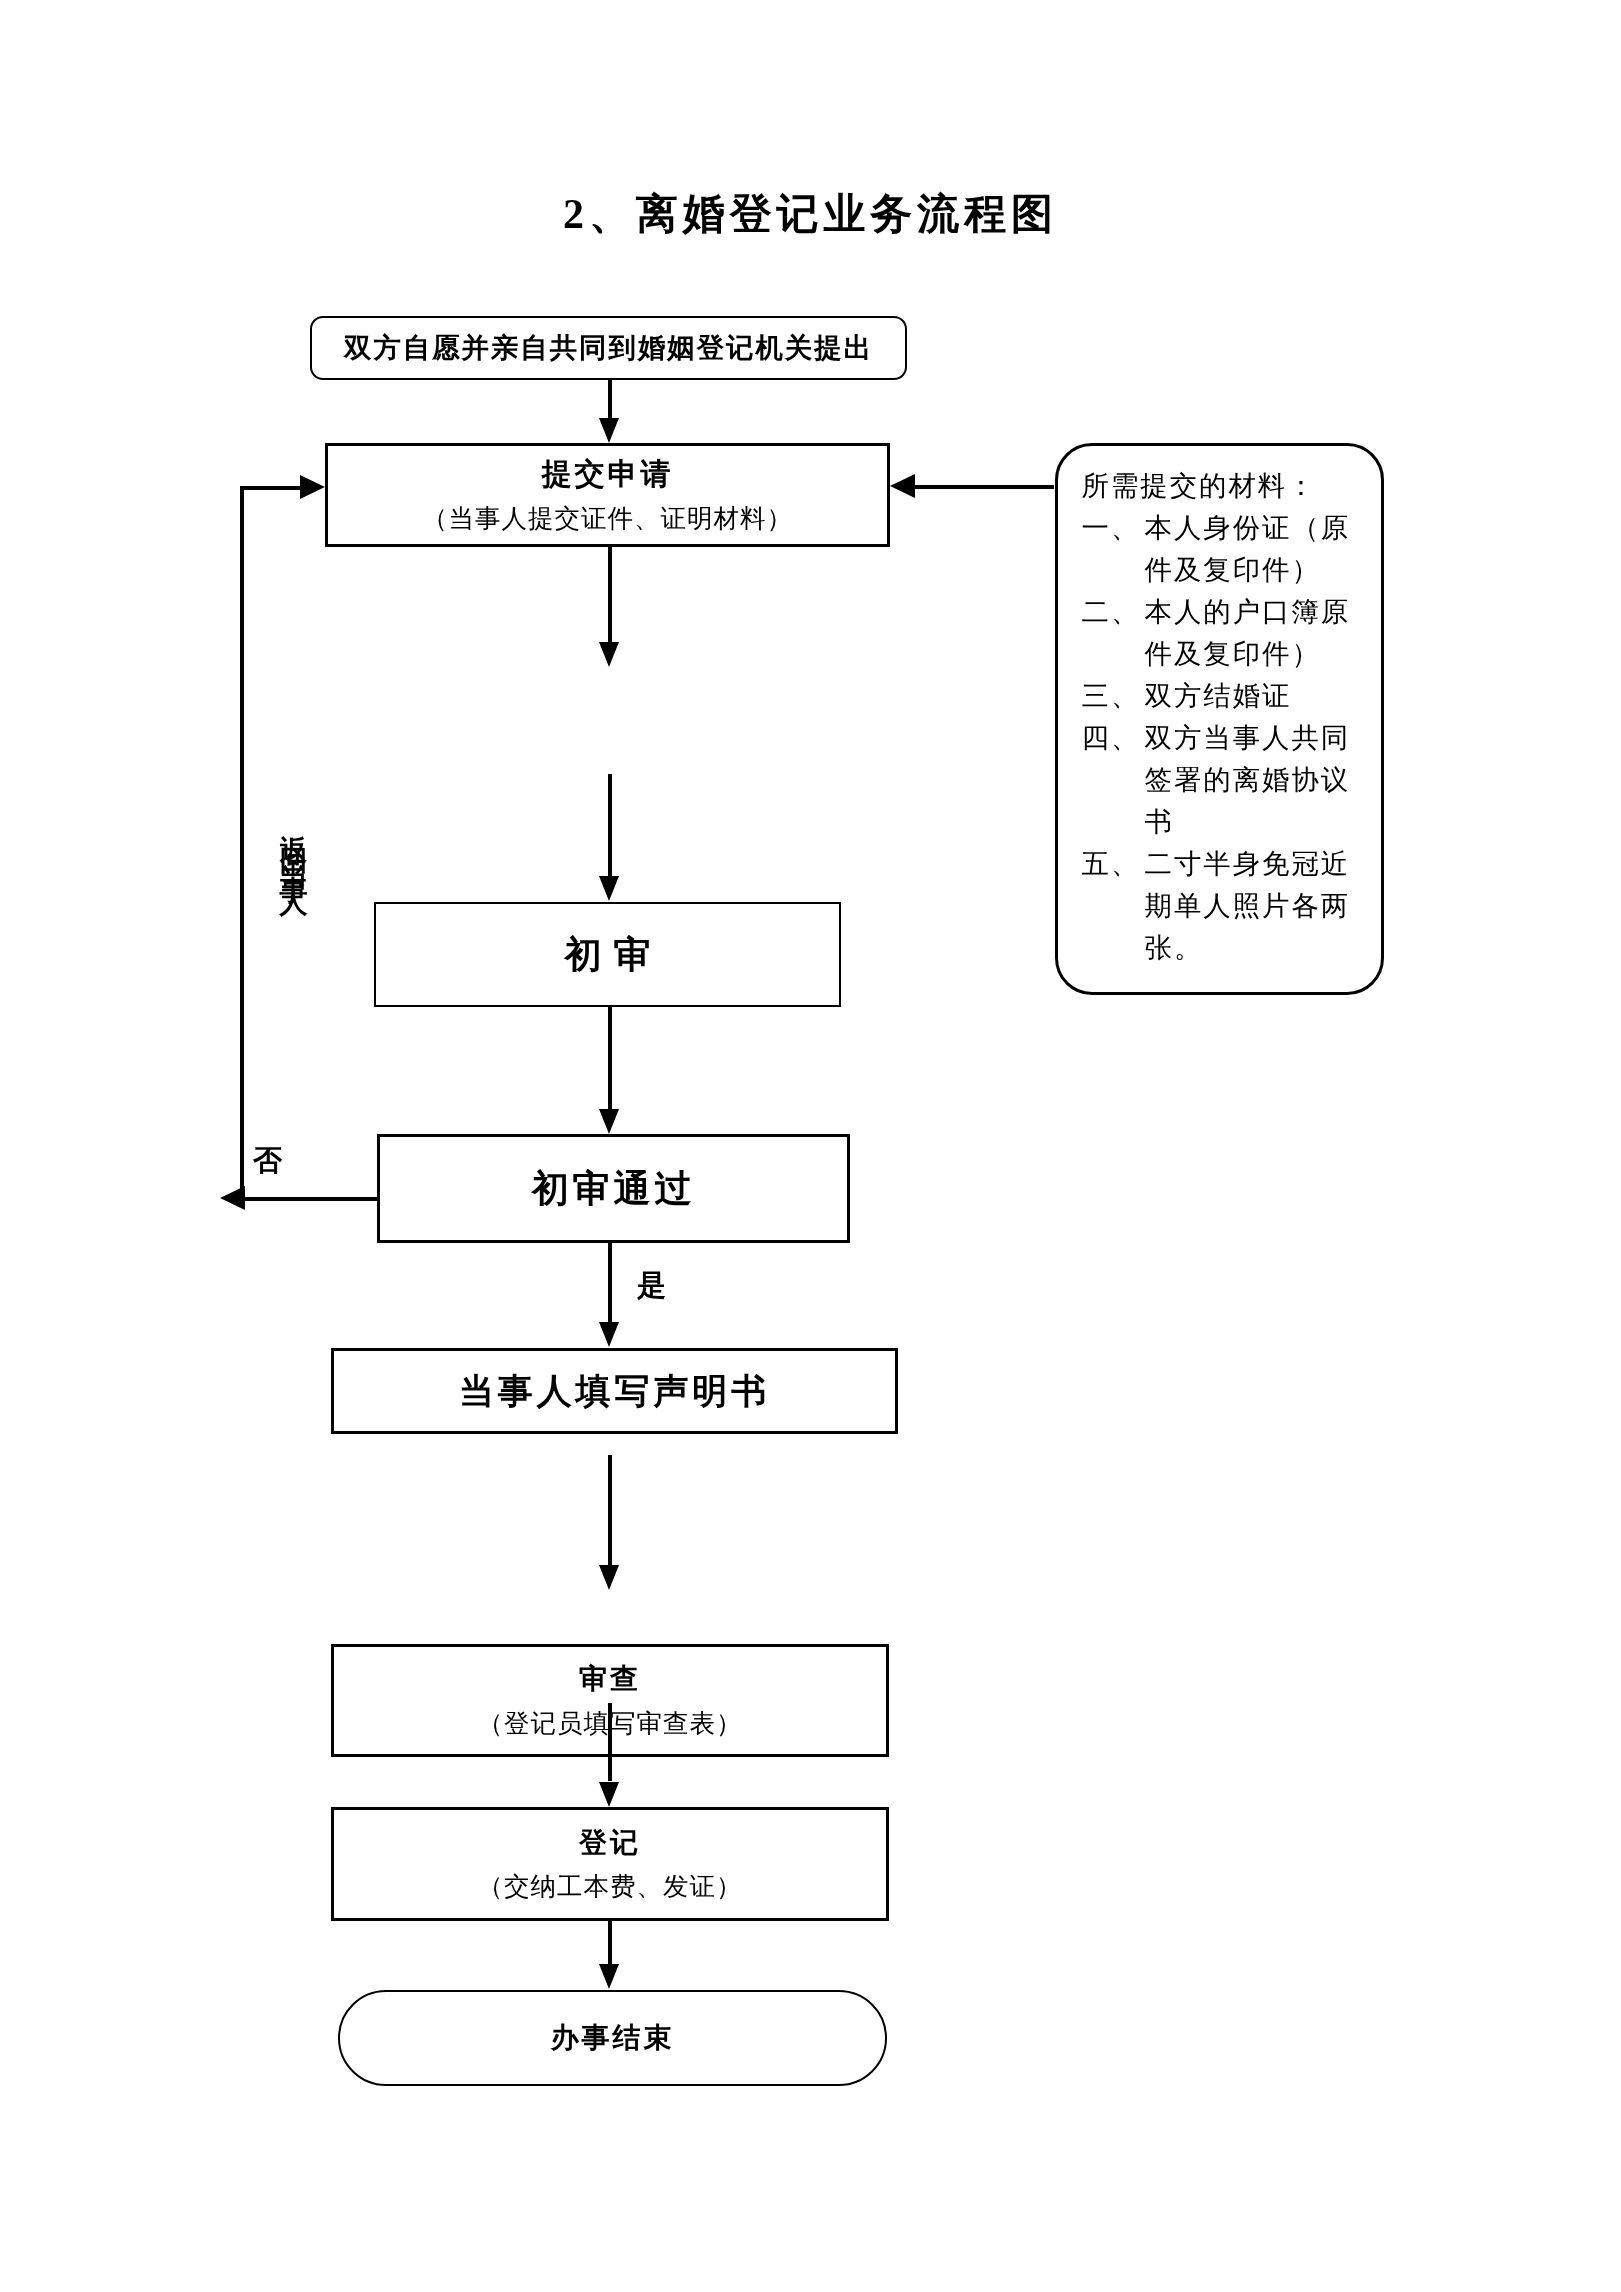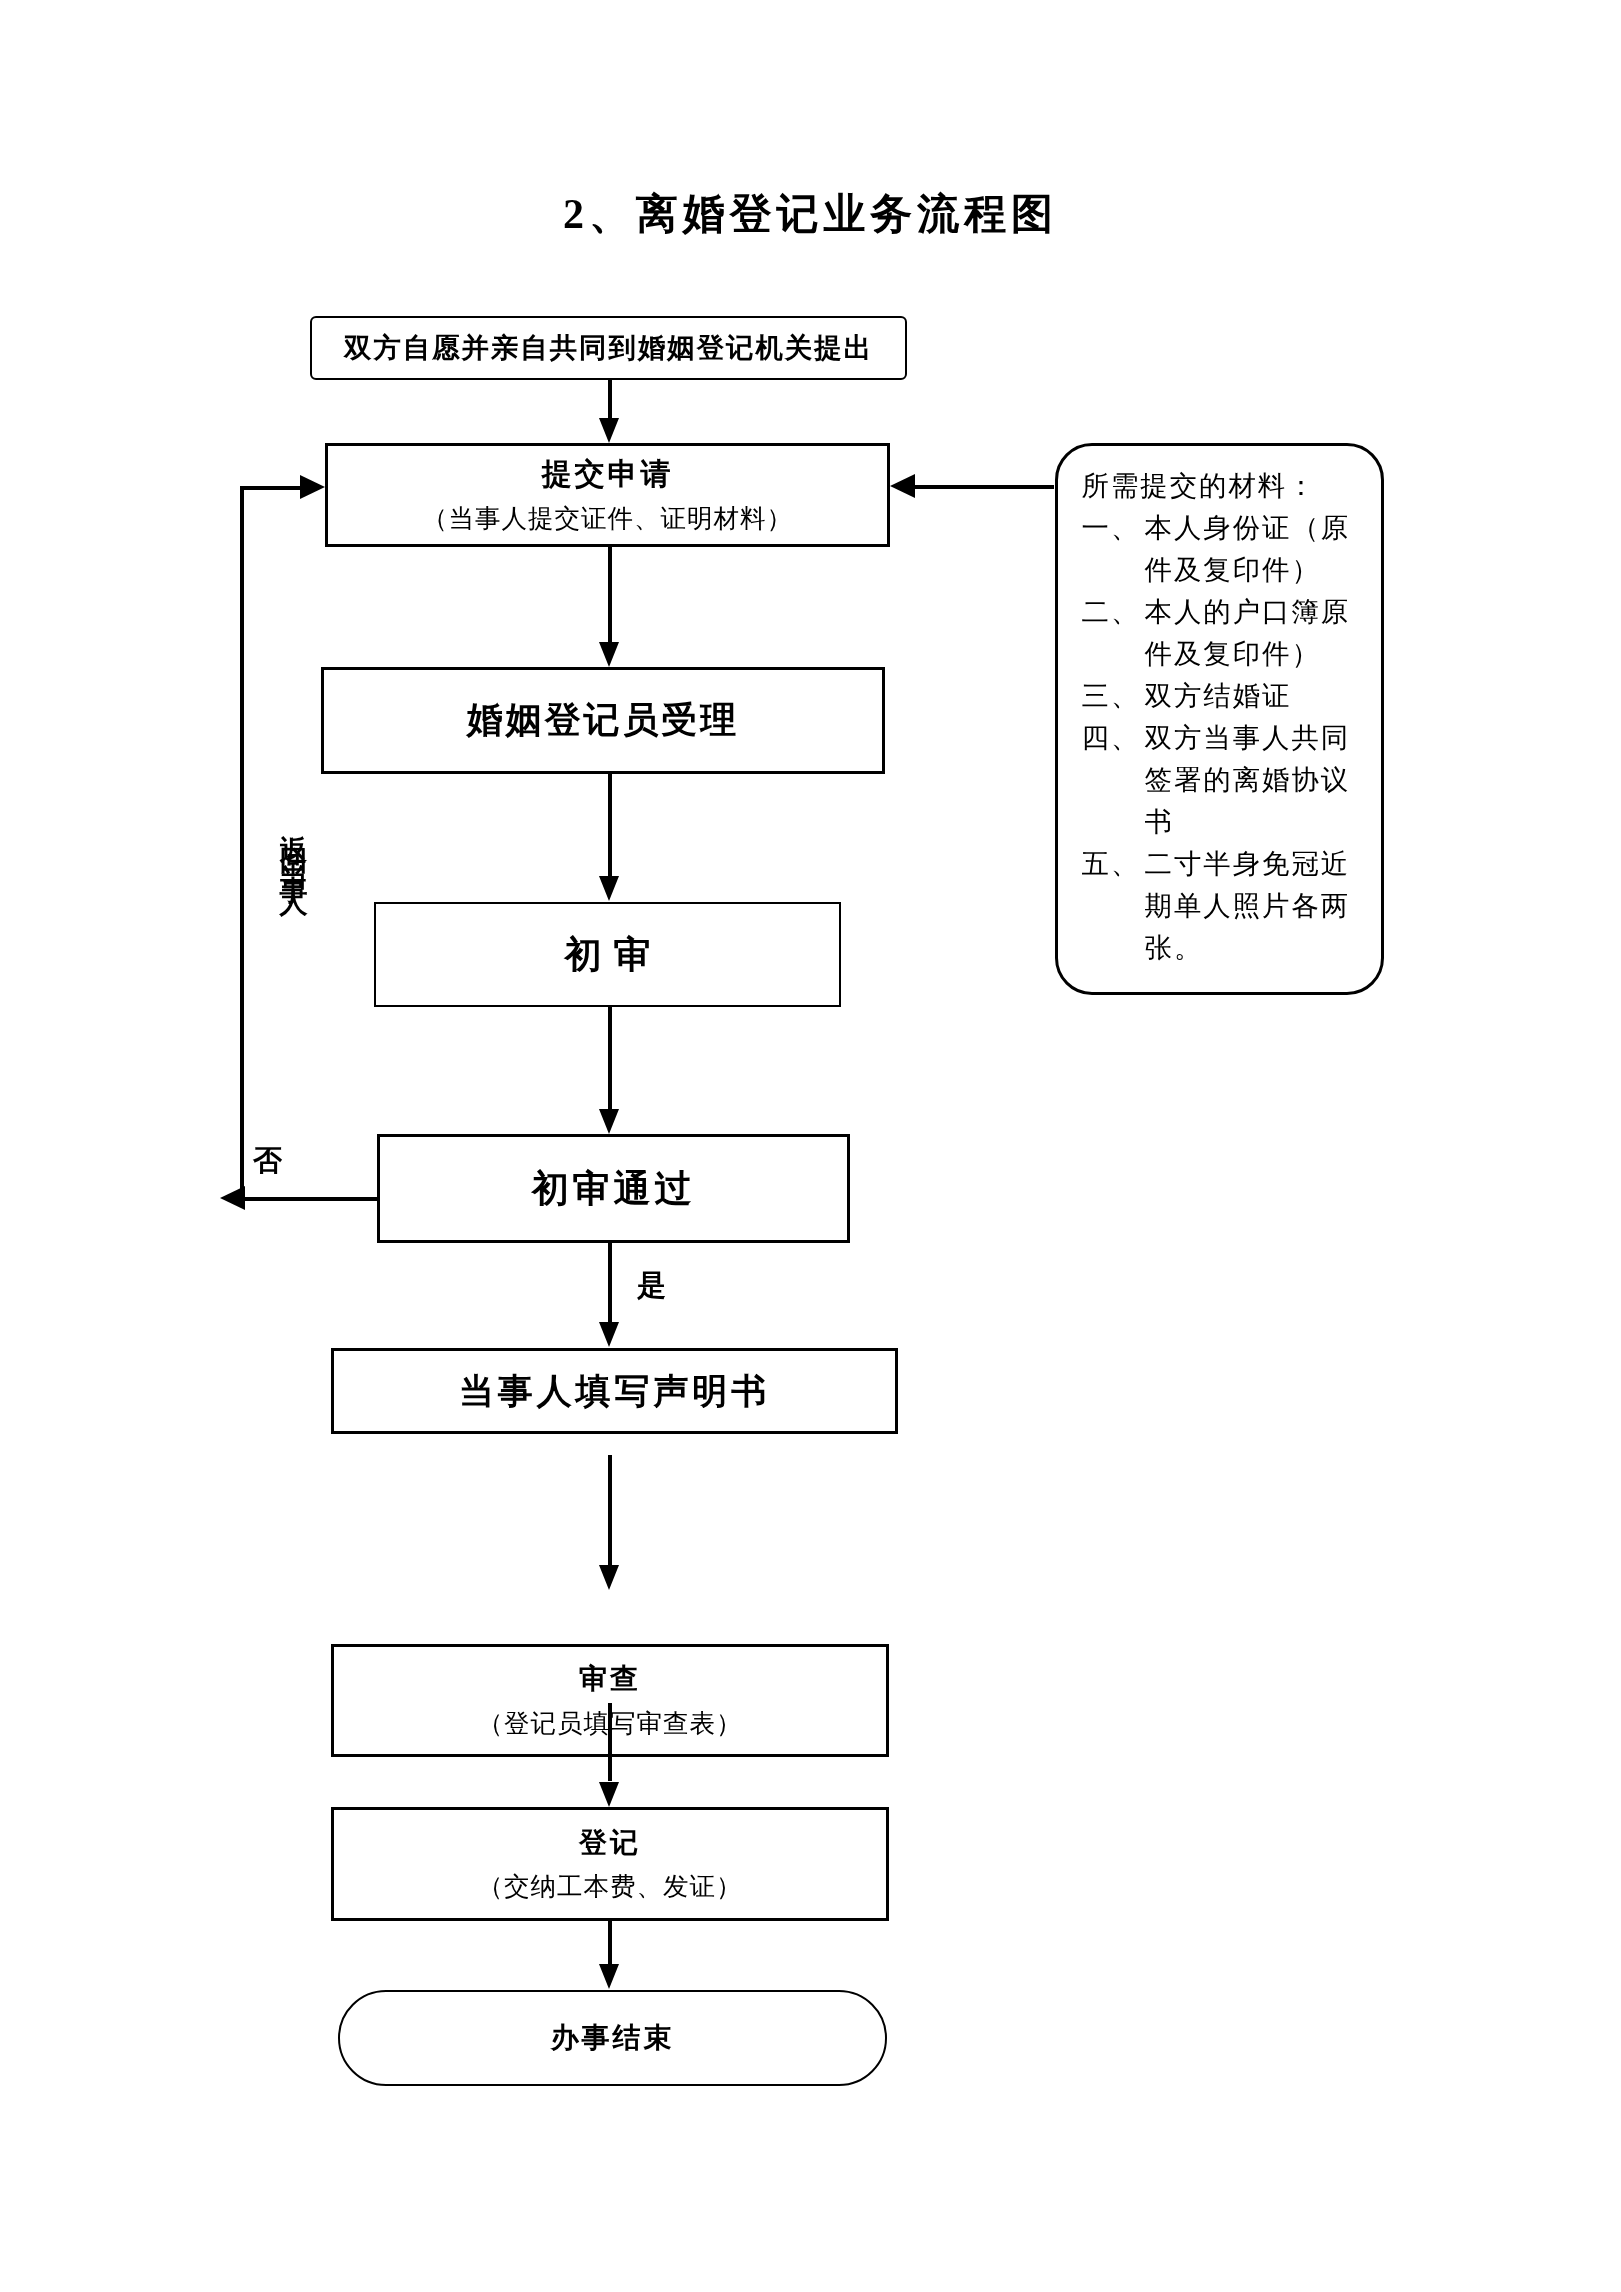--- a/index.html
+++ b/index.html
@@ -27,21 +27,21 @@
   .node{
     display:flex;flex-direction:column;
     align-items:center;justify-content:center;
     text-align:center;
     border:3.9px solid var(--ink);
     background:var(--paper);
   }
   .node .main{font-weight:bold;}
   .node .sub{font-weight:normal;}
   
-  .n-start{left:310px;top:316px;width:597px;height:64px;border-width:2.9px;border-radius:6px;}
+  .n-start{left:310px;top:316px;width:597px;height:64px;border-width:2.9px;border-radius:13px;}
   .n-start .main{font-size:27.4px;letter-spacing:2px;}
   .n-submit{left:325px;top:443px;width:565px;height:104px;gap:6.9px;}
   .n-submit .main{font-size:30px;letter-spacing:2.9px;}
   .n-submit .sub{font-size:25.5px;letter-spacing:1px;}
   .n-accept{left:321px;top:667px;width:564px;height:107px;}
   .n-accept .main{font-size:36px;letter-spacing:2.9px;}
   .n-review{left:374px;top:902px;width:467px;height:105px;border-width:2.9px;}
   .n-review .main{font-size:37px;letter-spacing:11.8px;text-indent:11.8px;text-align:center;}
   .n-passed{left:377px;top:1134px;width:473px;height:109px;}
   .n-passed .main{font-size:37px;letter-spacing:3.9px;}
@@ -122,23 +122,20 @@
       <span class="txt">二寸半身免冠近期单人照片各两张。</span>
     </div>
   </div>
 
   <div class="abs line" style="left:915px;top:485px;width:139px;height:3.9px;"></div>
   <div class="abs ah-left" style="left:890px;top:474px;"></div>
 
   <div class="abs line" style="left:608px;top:547px;width:3.9px;height:95px;"></div>
   <div class="abs ah-down" style="left:599px;top:642px;"></div>
 
-  <div class="abs node n-accept">
-    <div class="main">婚姻登记员受理</div>
-  </div>
 
   <div class="abs line" style="left:608px;top:774px;width:3.9px;height:102px;"></div>
   <div class="abs ah-down" style="left:599px;top:876px;"></div>
 
   <div class="abs node n-review">
     <div class="main">初审</div>
   </div>
 
   <div class="abs line" style="left:608px;top:1007px;width:3.9px;height:102px;"></div>
   <div class="abs ah-down" style="left:599px;top:1109px;"></div>

